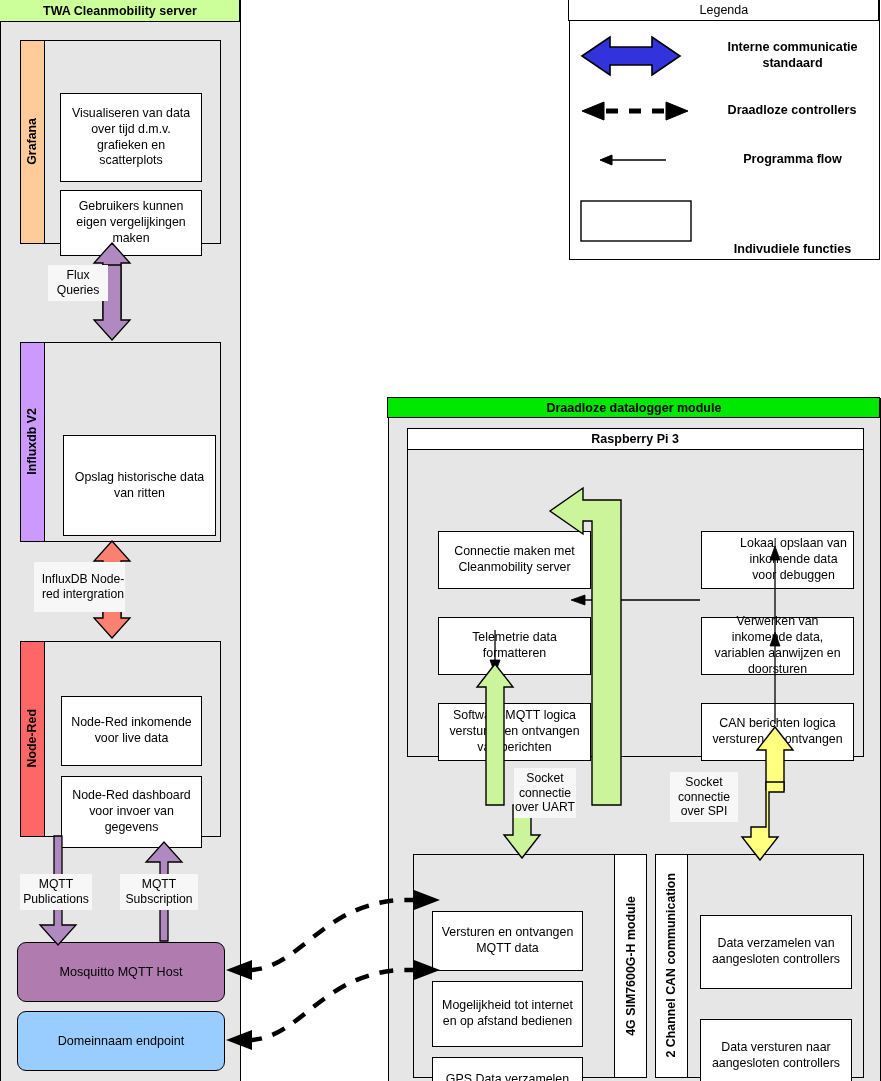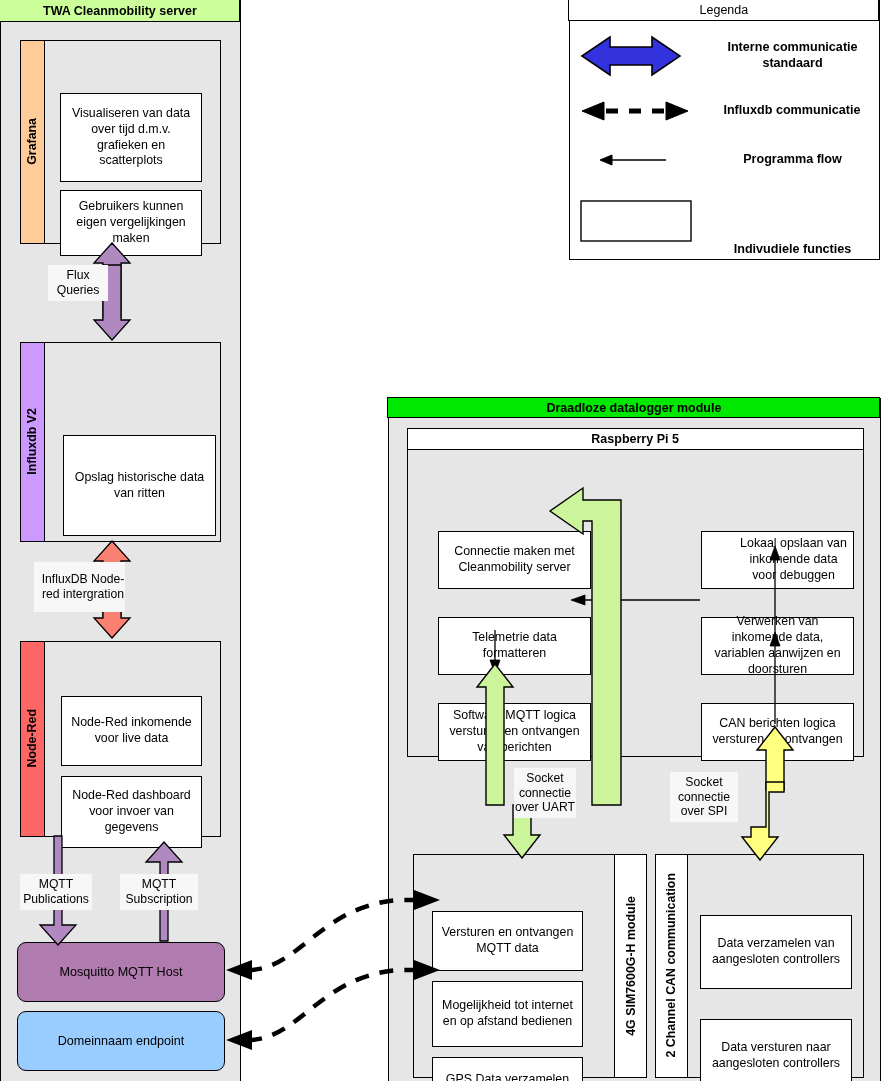--- a/index.html
+++ b/index.html
@@ -133,39 +133,39 @@
       <polygon points="30,159 42,154 42,164"></polygon>
     </g>
 
     <rect x="11" y="200" width="110" height="40" fill="#fff" stroke="#000" stroke-width="1.4"></rect>
   </svg>
 
   <div class="abs legtxt" style="left:140px;top:36px;width:165px;height:38px;">
     <span>Interne communicatie standaard</span>
   </div>
   <div class="abs legtxt" style="left:133px;top:96px;width:178px;height:28px;">
-    <span>Influxdb communicatie</span>
+    <span>Draadloze controllers</span>
   </div>
   <div class="abs legtxt" style="left:140px;top:145px;width:165px;height:28px;">
     <span>Programma flow</span>
   </div>
   <div class="abs legtxt" style="left:140px;top:206px;width:165px;height:28px;margin-top:29px;">
     <span>Indivudiele functies</span>
   </div>
 </div>
 
 <div class="abs panel" style="left:388px;top:398px;width:493px;height:683px;border-bottom:none;">
 
   <div class="abs hdr" style="left:-1.6px;top:-1.6px;width:493px;height:21px;background:#00e700;">
     <span>Draadloze datalogger module</span>
   </div>
 
   <div class="abs grp" style="left:18px;top:29px;width:457px;height:329px;">
     <div class="abs hdr" style="left:-1.4px;top:-1.4px;width:457px;height:22px;background:#fff;">
-      <span>Raspberry Pi 5</span>
+      <span>Raspberry Pi 3</span>
     </div>
 
     <div class="abs fnbox" style="left:30px;top:58px;width:153px;height:58px;">
       <span>Connectie maken met Cleanmobility server</span>
     </div>
     <div class="abs fnbox" style="left:293px;top:58px;width:153px;height:58px;padding-left:36px;">
       <span>Lokaal opslaan van inkomende data voor debuggen</span>
     </div>
     <div class="abs fnbox" style="left:30px;top:144px;width:153px;height:58px;">
       <span>Telemetrie data formatteren</span>

